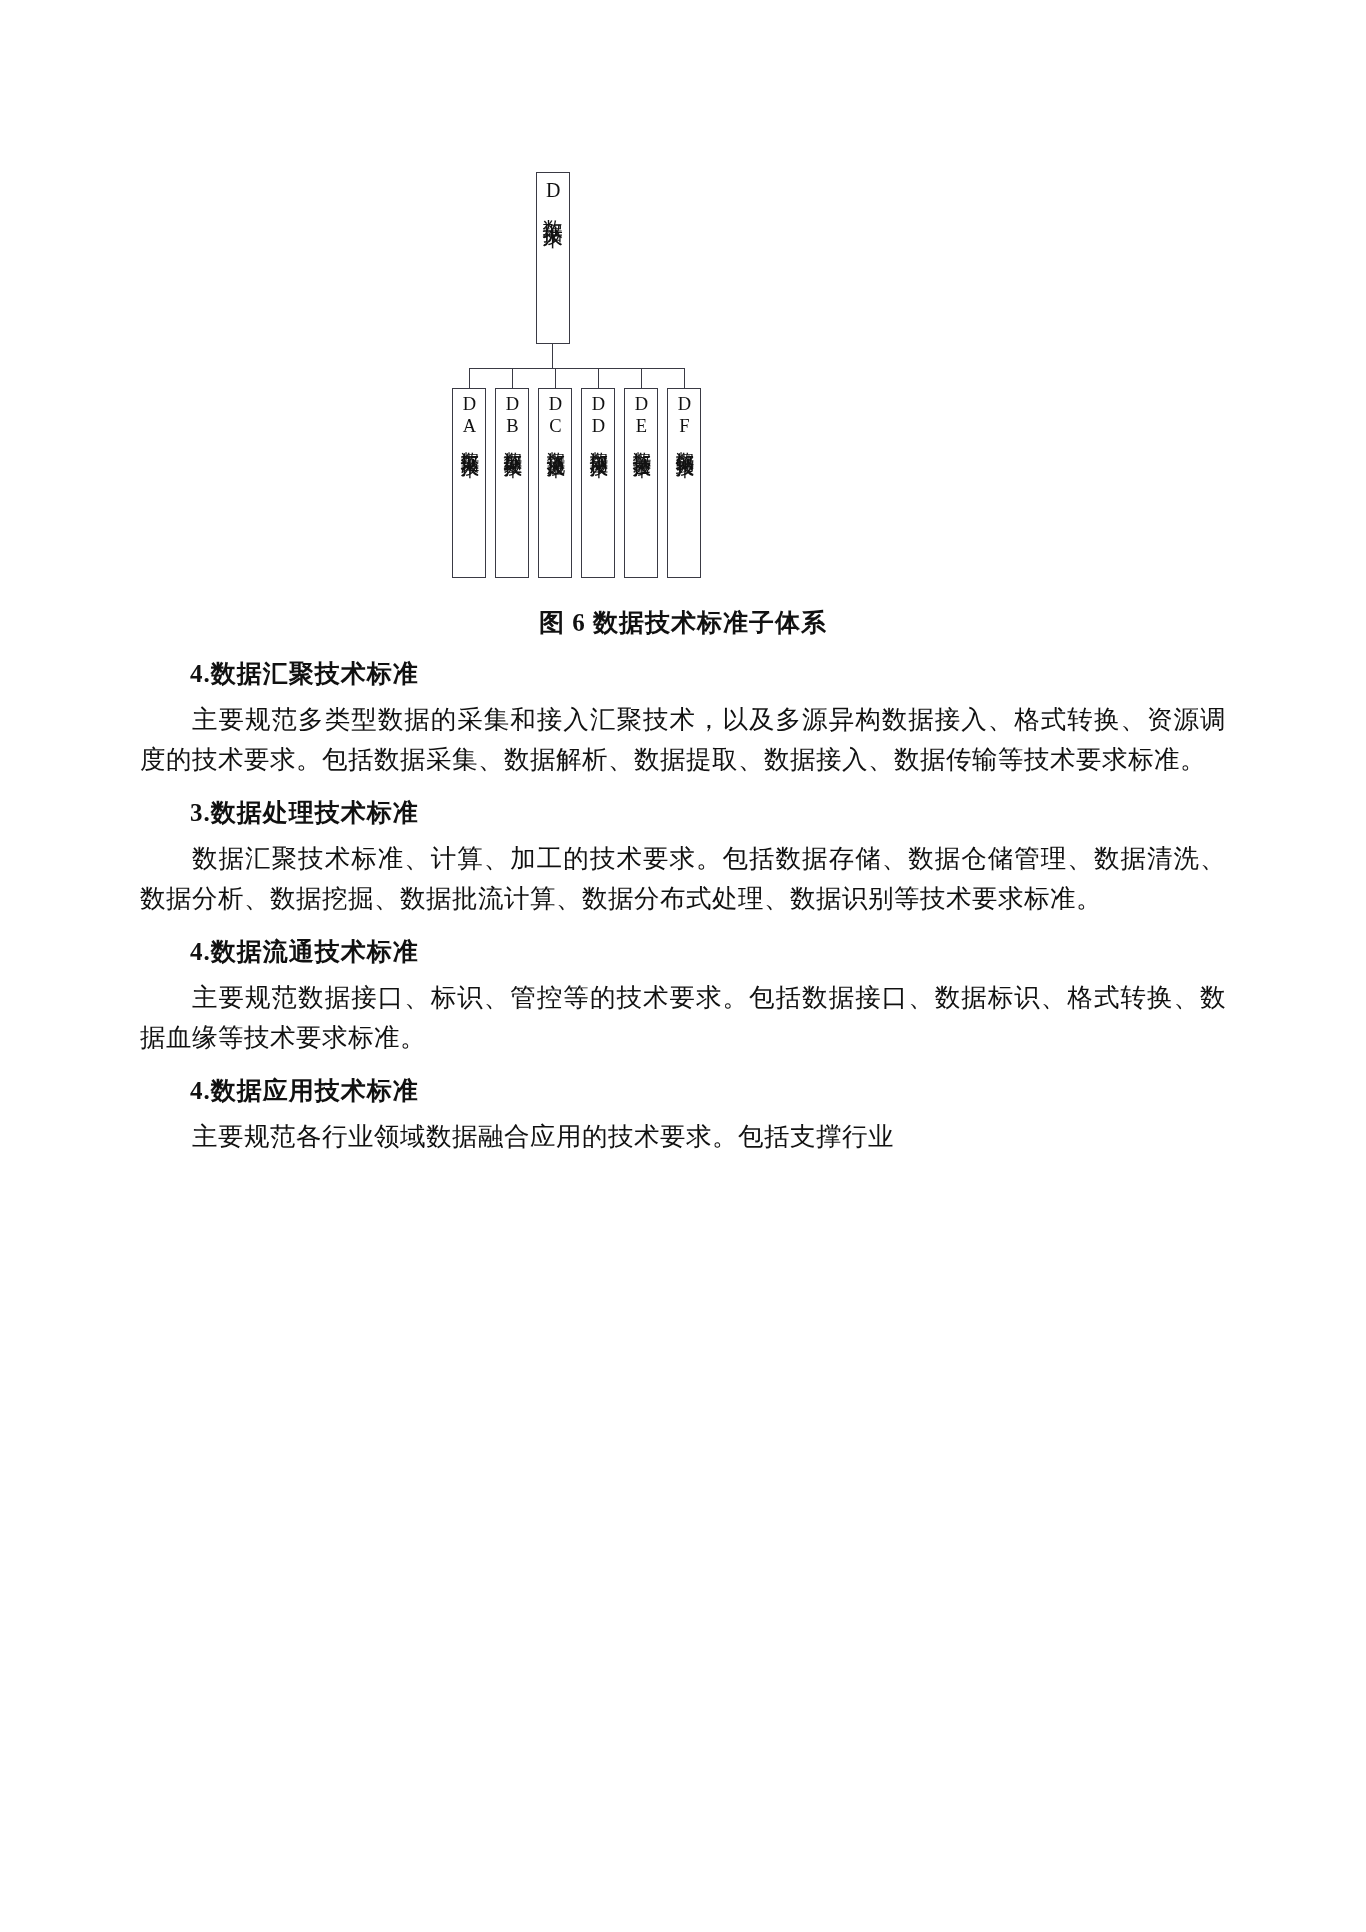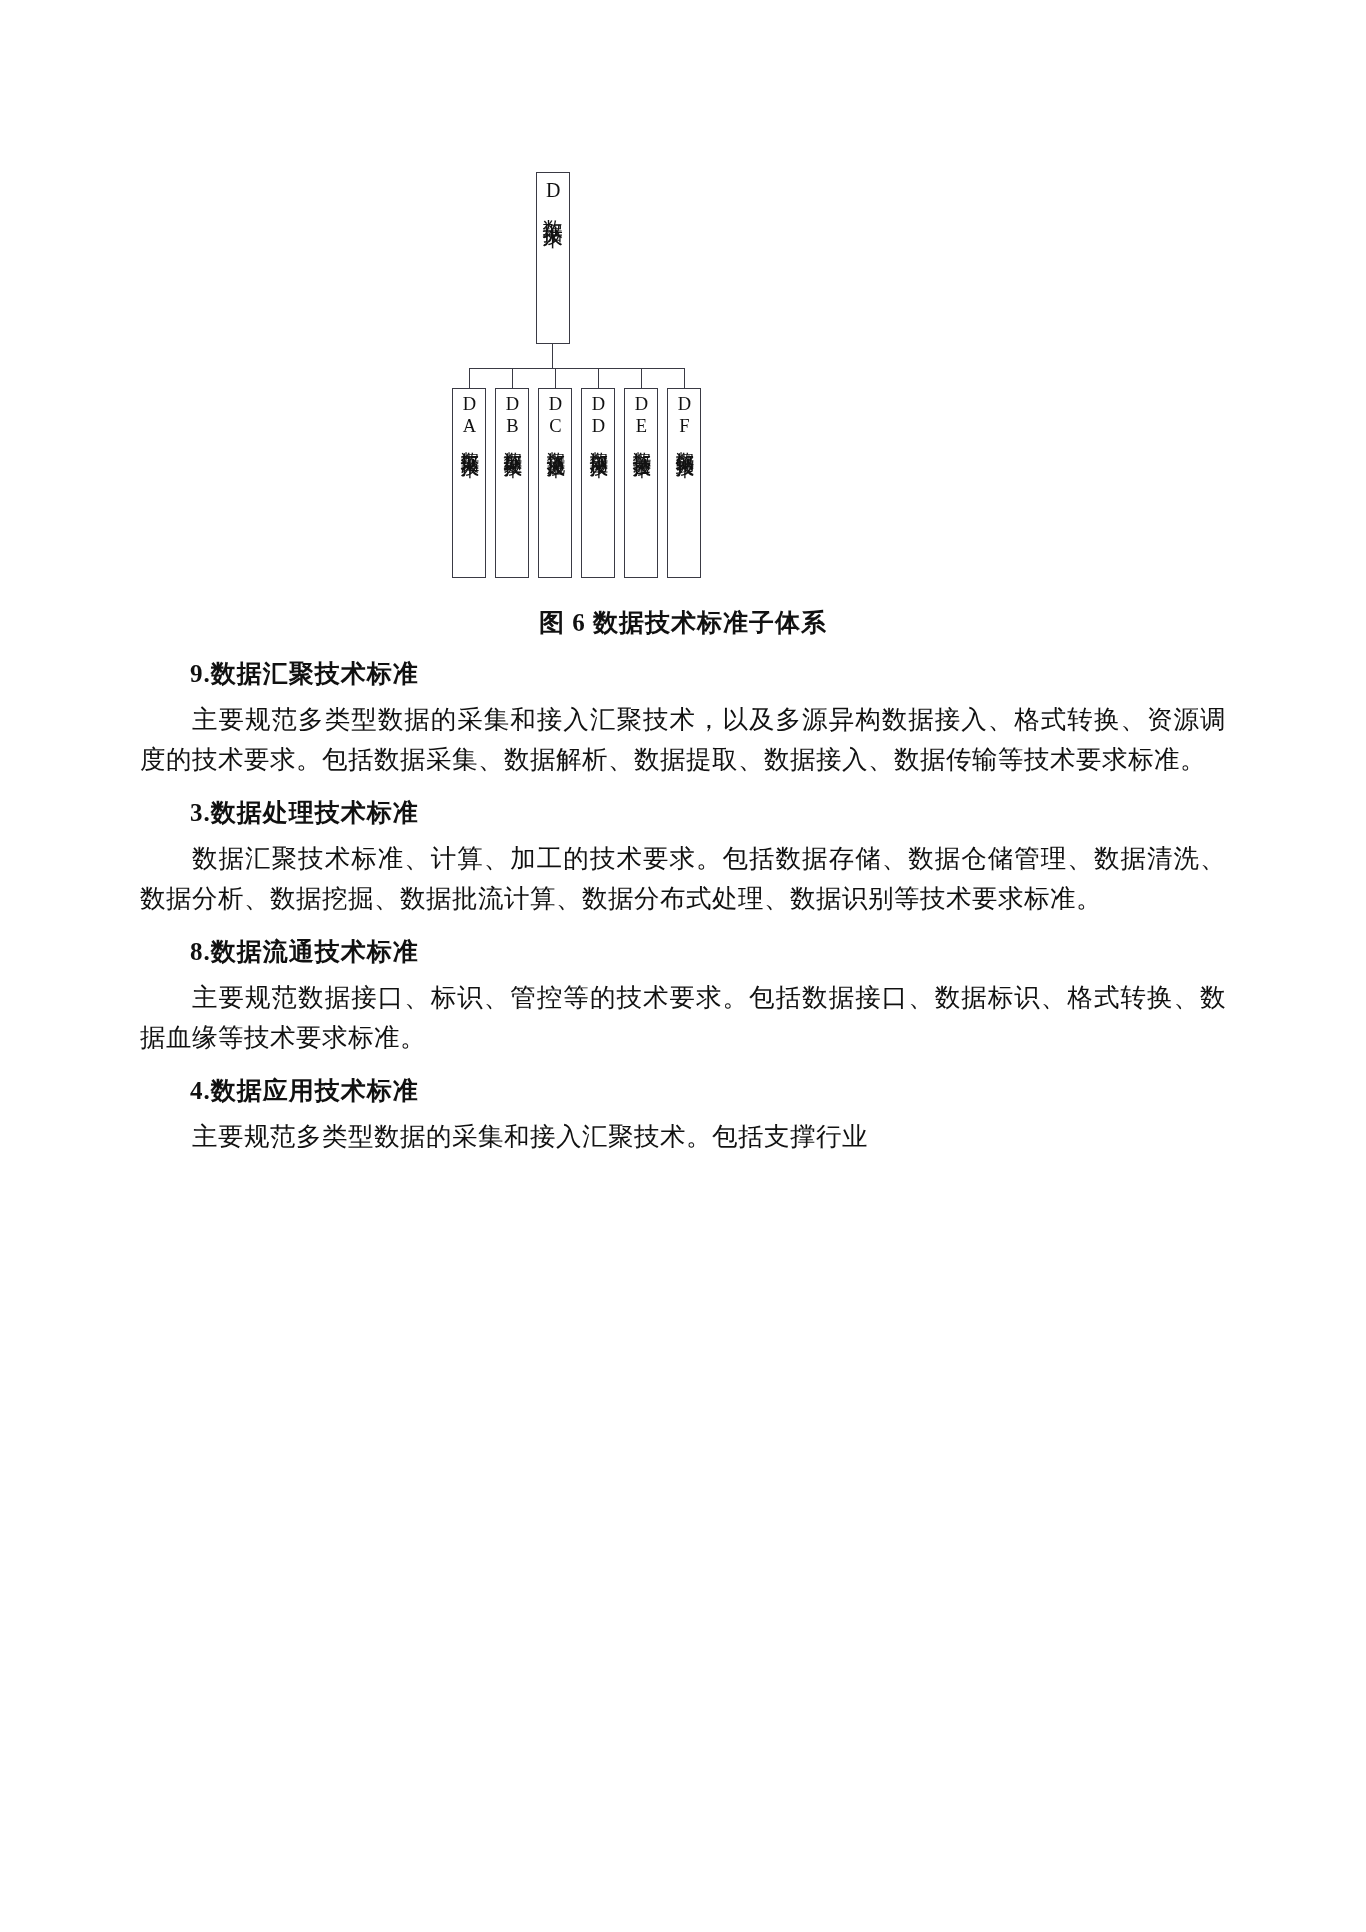--- a/index.html
+++ b/index.html
@@ -159,25 +159,25 @@
     <div class="node child-node c4">
       <span class="vlabel">DE数据运营技术</span>
     </div>
     <div class="node child-node c5">
       <span class="vlabel">DF数据销毁技术</span>
     </div>
   </div>
 
   <div class="figure-caption">图 6  数据技术标准子体系</div>
 
-  <div class="heading">9.数据汇聚技术标准</div>
+  <div class="heading">4.数据汇聚技术标准</div>
   <p class="para">主要规范多类型数据的采集和接入汇聚技术，以及多源异构数据接入、格式转换、资源调度的技术要求。包括数据采集、数据解析、数据提取、数据接入、数据传输等技术要求标准。</p>
 
   <div class="heading">3.数据处理技术标准</div>
   <p class="para">数据汇聚技术标准、计算、加工的技术要求。包括数据存储、数据仓储管理、数据清洗、数据分析、数据挖掘、数据批流计算、数据分布式处理、数据识别等技术要求标准。</p>
 
-  <div class="heading">8.数据流通技术标准</div>
+  <div class="heading">4.数据流通技术标准</div>
   <p class="para">主要规范数据接口、标识、管控等的技术要求。包括数据接口、数据标识、格式转换、数据血缘等技术要求标准。</p>
 
   <div class="heading">4.数据应用技术标准</div>
-  <p class="para">主要规范多类型数据的采集和接入汇聚技术。包括支撑行业</p>
+  <p class="para">主要规范各行业领域数据融合应用的技术要求。包括支撑行业</p>
 
 </div>
 
 </body></html>

